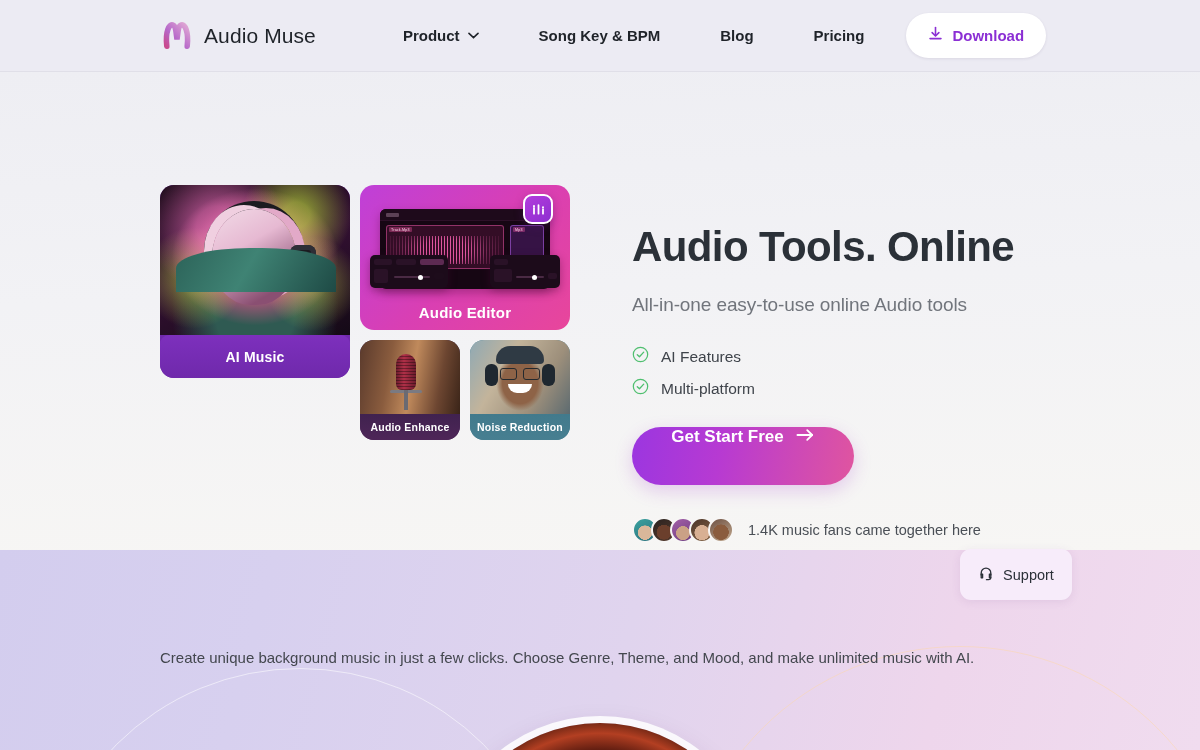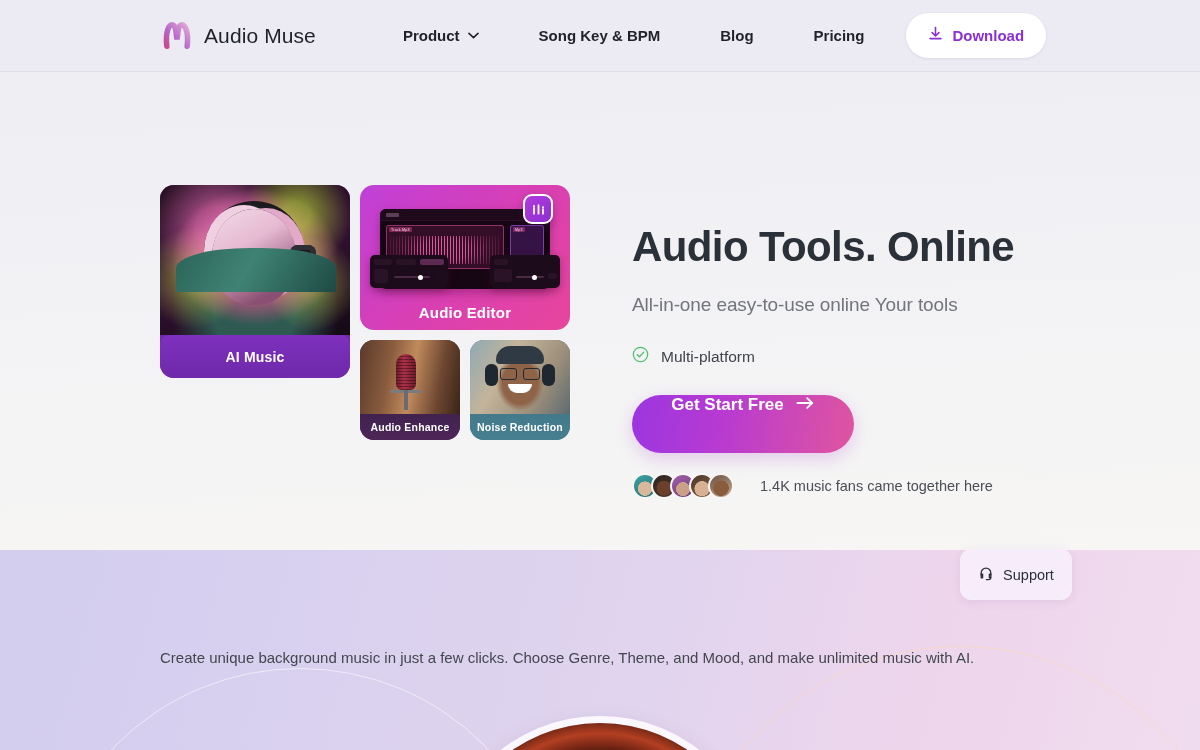--- a/index.html
+++ b/index.html
@@ -261,21 +261,21 @@
   .feat { display:flex; align-items:center; gap:12px; margin-bottom:11px; }
   .feat-txt { font-size:15.5px; color:#3f444b; }
   .cta {
     margin-top:28px; height:58px; width:222px; border:none; border-radius:30px;
     background:linear-gradient(100deg,#9b36e0 0%,#b73ad2 40%,#e0559f 100%);
     color:#fff; font-size:17px; font-weight:bold; cursor:pointer;
     display:flex; align-items:flex-start; justify-content:center; gap:12px;
     font-family:"Liberation Sans", sans-serif;
     box-shadow:0 6px 18px rgba(160,55,200,.22);
   }
-  .social { display:flex; align-items:center; gap:26px; margin-top:20px; }
+  .social { display:flex; align-items:center; gap:14px; margin-top:32px; }
   .avatars { display:flex; }
   .av {
     width:26px; height:26px; border-radius:50%; border:2px solid #f7f6f5;
     margin-left:-7px; background-size:cover;
   }
   .av:first-child { margin-left:0; }
   .av1 { background:radial-gradient(circle at 50% 62%,#d9b79a 0 40%,transparent 42%),linear-gradient(150deg,#3aa3a0,#2b6d7a); }
   .av2 { background:radial-gradient(circle at 50% 60%,#6b3f2c 0 42%,transparent 44%),linear-gradient(150deg,#2b2320,#55392c); }
   .av3 { background:radial-gradient(circle at 50% 64%,#caa186 0 38%,transparent 40%),linear-gradient(150deg,#a35fa8,#6b3b7d); }
   .av4 { background:radial-gradient(circle at 50% 62%,#d8b093 0 42%,transparent 44%),linear-gradient(150deg,#4b3326,#8b6b4e); }
@@ -451,23 +451,32 @@
           <div class="mic-stand"></div>
           <div class="mic-body"></div>
           <div class="mic-grill"></div>
         </div>
         <div class="card-label">Audio Enhance</div>
       </div>
     </div>
 
     <div class="copy">
       <h1 class="h1">Audio Tools. Online</h1>
-      <div class="sub">All-in-one easy-to-use online Your tools</div>
+      <div class="sub">All-in-one easy-to-use online Audio tools</div>
 
       <div class="features">
+        <div class="feat">
+          <span>
+            <svg width="17" height="17" viewBox="0 0 18 18">
+              <circle cx="9" cy="9" r="7.6" fill="none" stroke="#4fbf6f" stroke-width="1.3"></circle>
+              <path d="M5.6 9.2 L7.9 11.4 L12.4 6.5" fill="none" stroke="#4fbf6f" stroke-width="1.4" stroke-linecap="round" stroke-linejoin="round"></path>
+            </svg>
+          </span>
+          <span class="feat-txt">AI Features</span>
+        </div>
         <div class="feat">
           <span>
             <svg width="17" height="17" viewBox="0 0 18 18">
               <circle cx="9" cy="9" r="7.6" fill="none" stroke="#4fbf6f" stroke-width="1.3"></circle>
               <path d="M5.6 9.2 L7.9 11.4 L12.4 6.5" fill="none" stroke="#4fbf6f" stroke-width="1.4" stroke-linecap="round" stroke-linejoin="round"></path>
             </svg>
           </span>
           <span class="feat-txt">Multi-platform</span>
         </div>
       </div>

